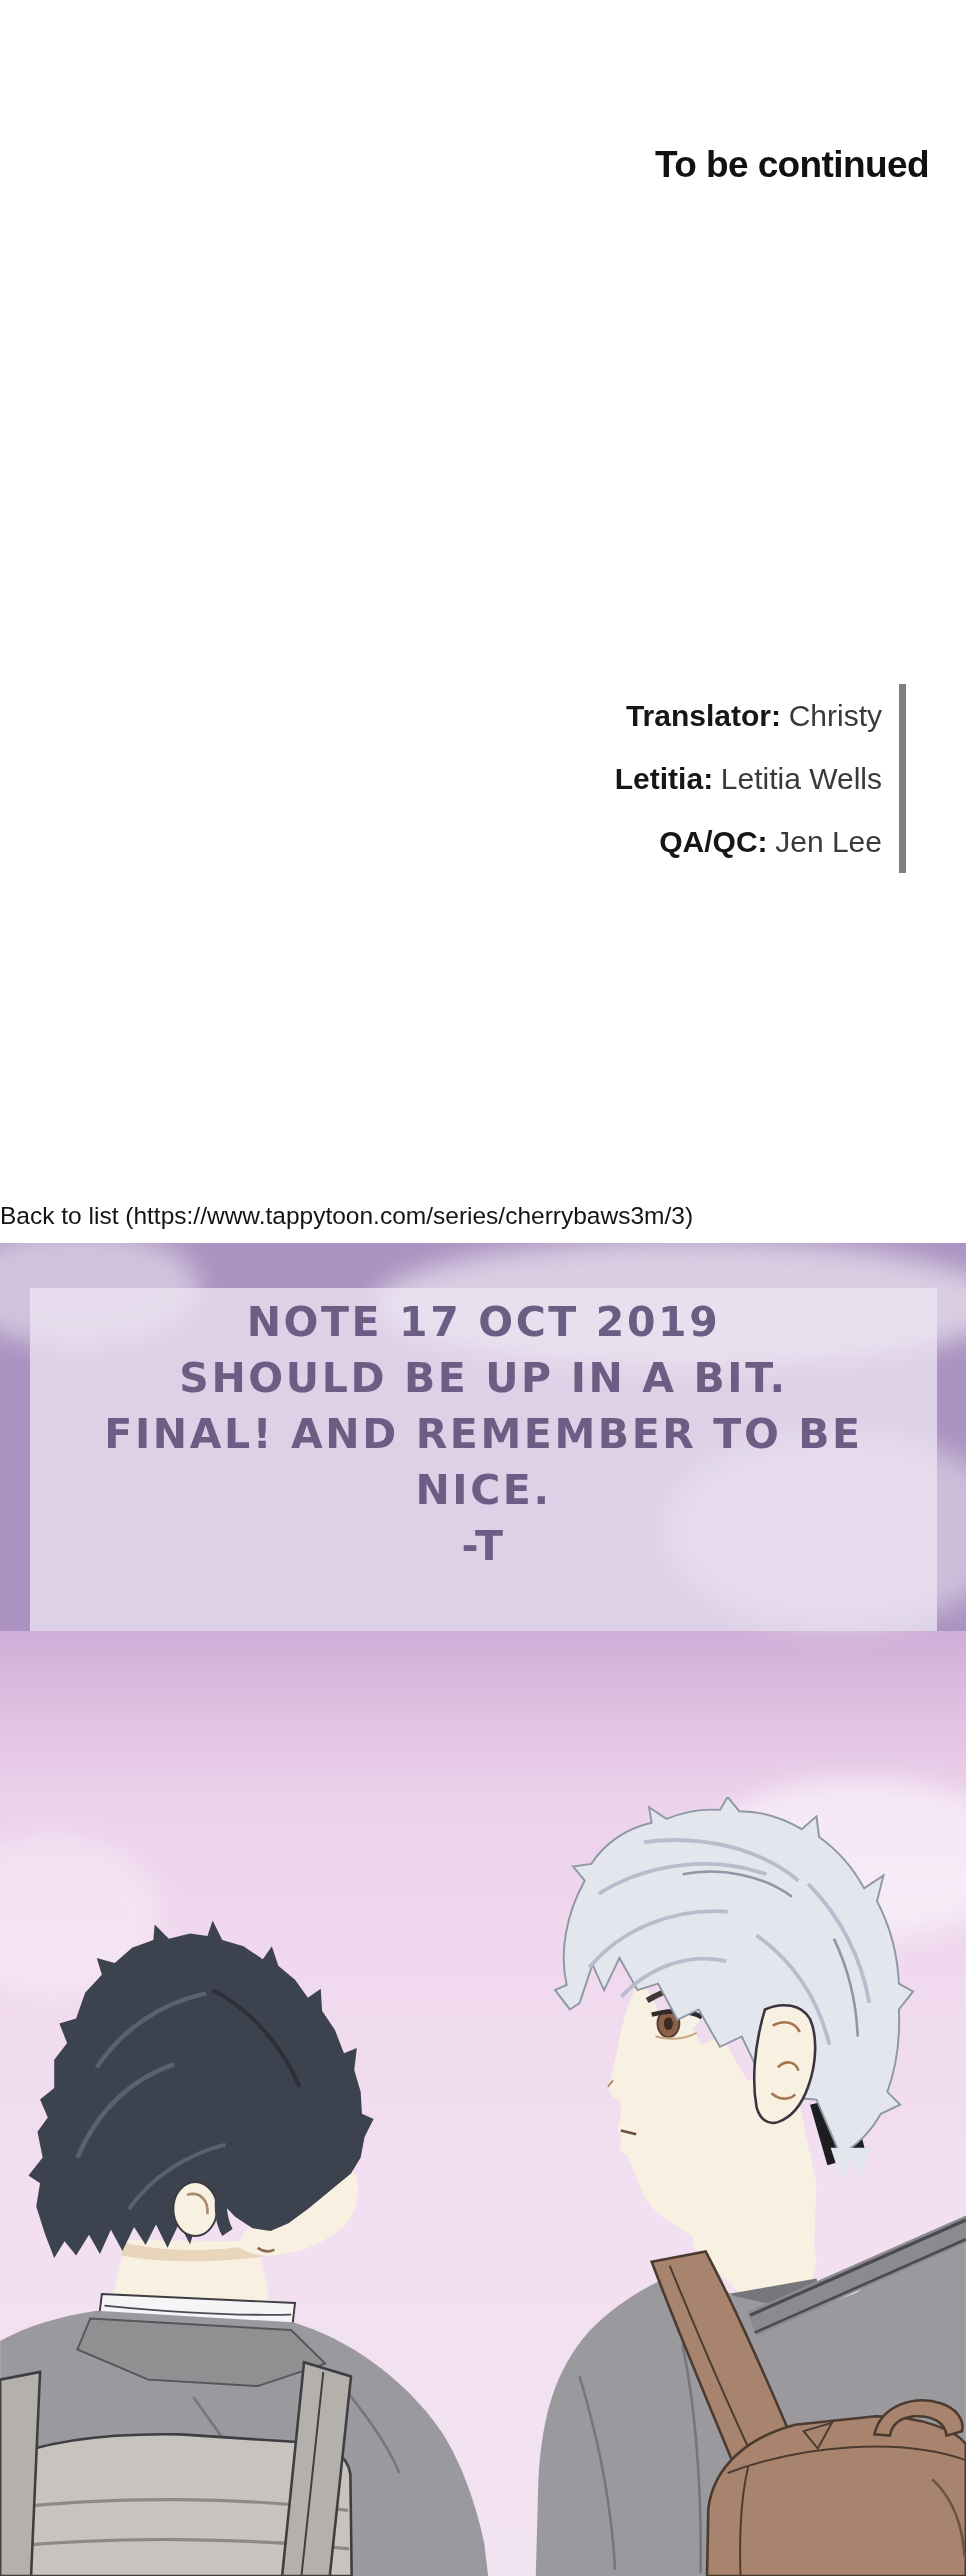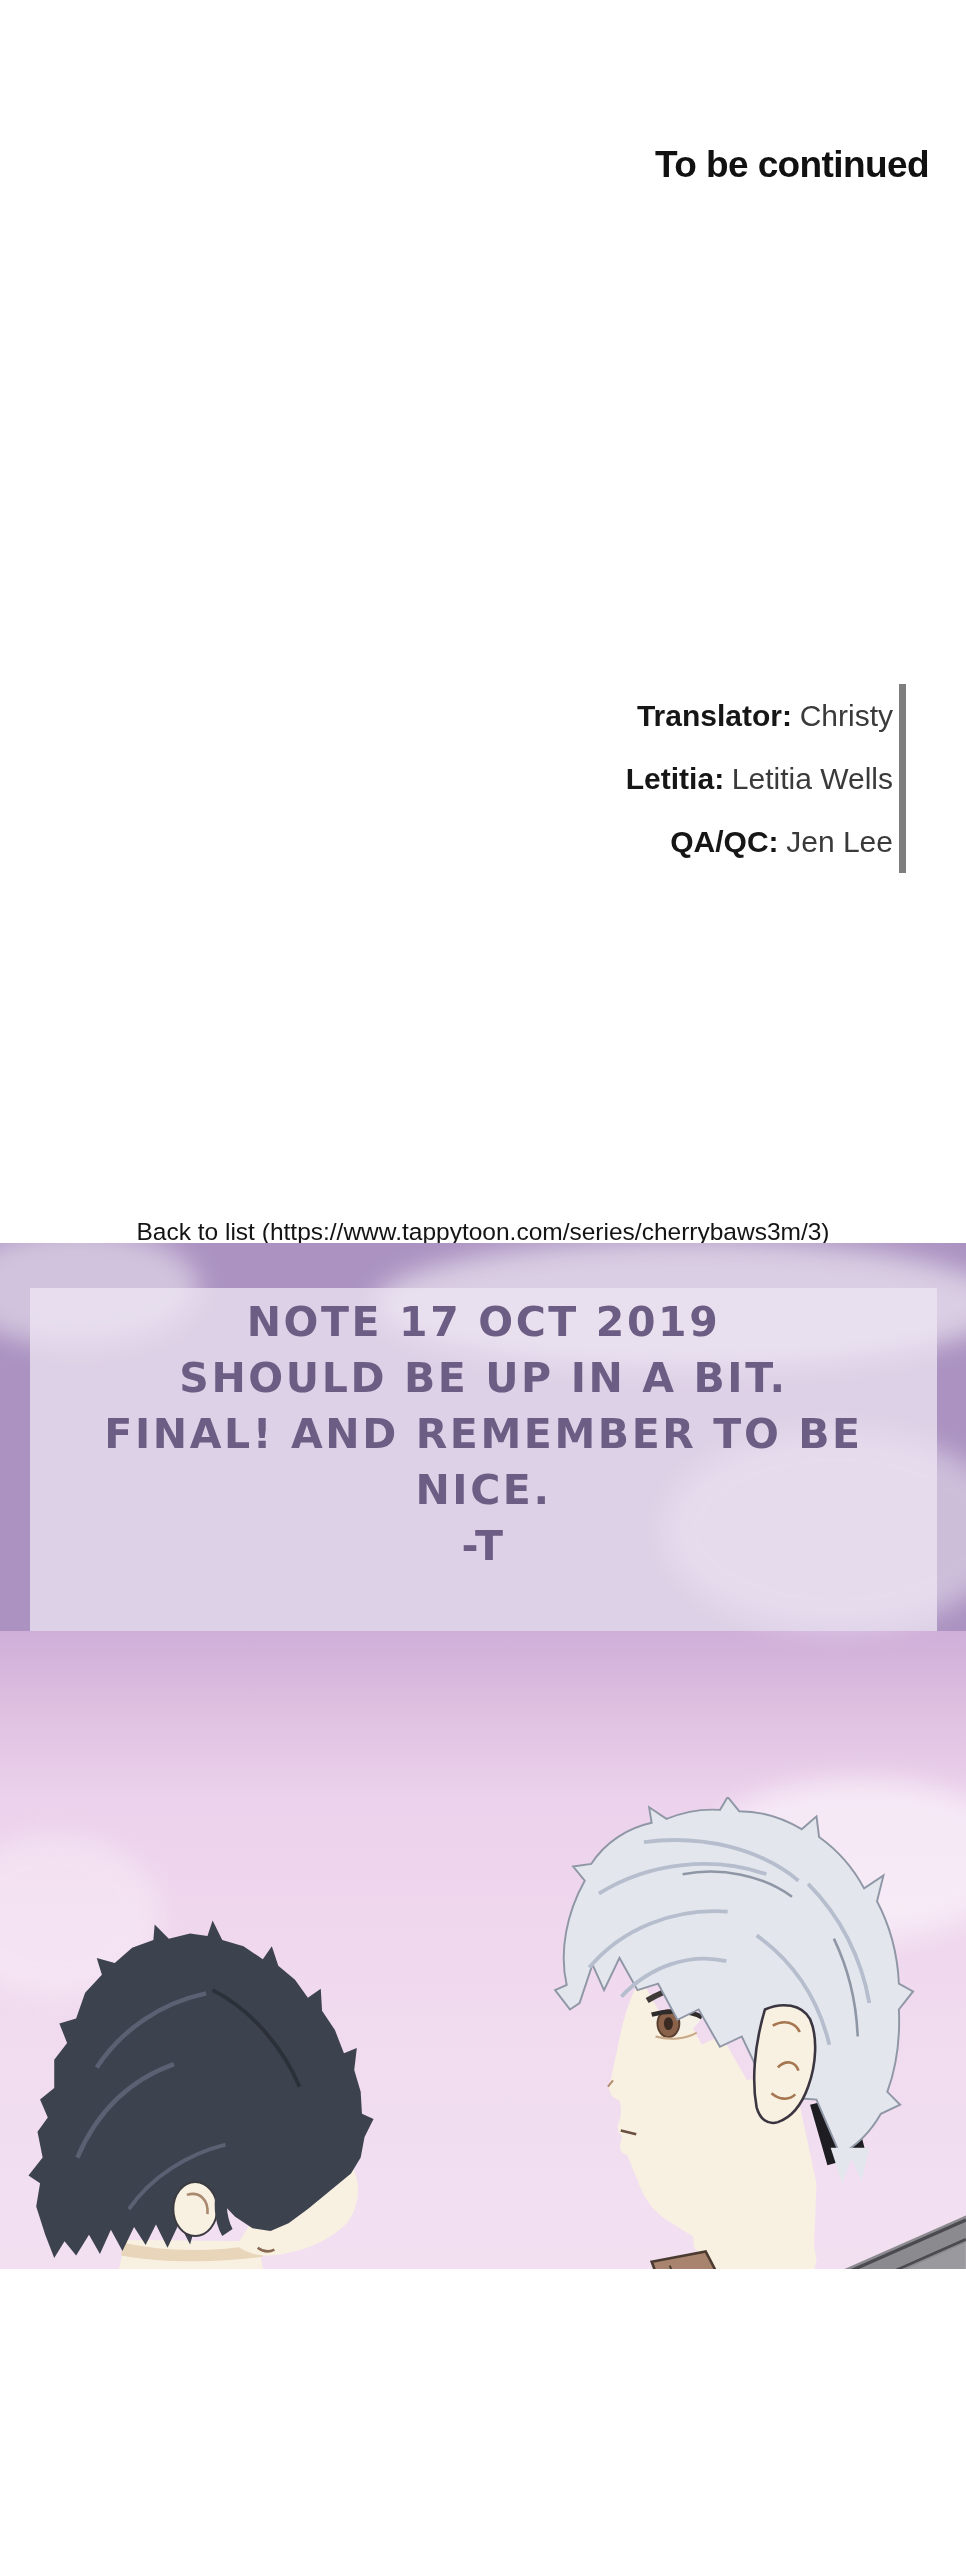--- a/index.html
+++ b/index.html
@@ -1,29 +1,29 @@
 <!DOCTYPE html>
 <html style="--page_background: #ffffff; --credits_text: #161616; --credits_value: #3a3a3a; --credits_bar: #7e7e7e; --sky_purple: #ab92c1; --note_panel: rgba(238,229,243,0.75); --note_text: #6c5d84; --sky_pink_top: #cfaed8; --sky_pink_bottom: #f2e3f2; --dark_hair: #3d424f; --silver_hair: #e3e7ed; --skin: #f8f1e1; --jacket_gray: #9a999d; --backpack_brown: #a8846e; --backpack_gray: #c7c4c0;font-size:10.3px"><head>
 <meta charset="utf-8">
 <style>
   html,body{margin:0;padding:0;background:#ffffff;}
   .page{position:relative;width:966px;height:2576px;background:var(--page_background,#fff);overflow:hidden;
         font-family:"Liberation Sans", sans-serif;}
   
   .to-be-continued{position:absolute;top:144px;right:37px;font-size:37px;font-weight:700;
         letter-spacing:-0.6px;color:#111;}
-  .credits{position:absolute;top:684px;right:60px;padding-right:6px;
+  .credits{position:absolute;top:684px;right:60px;padding-right:17px;
         border-right:7.7px solid var(--credits_bar,#7e7e7e);text-align:right;}
   .credit-row{line-height:63px;font-size:30px;white-space:nowrap;}
   .credit-label{font-weight:700;color:var(--credits_text,#161616);}
   .credit-value{font-weight:400;color:var(--credits_value,#3a3a3a);margin-left:7.7px;}
-  .back-link-wrap{position:absolute;top:1202px;left:0;width:100%;text-align:center;margin-top:16px;}
+  .back-link-wrap{position:absolute;top:1202px;left:0;width:100%;text-align:left;}
   .back-link{font-size:24.5px;color:#141414;text-decoration:none;letter-spacing:0;}
   
-  .sky{position:absolute;top:1243px;left:0;width:966px;height:1026px;overflow:hidden;}
+  .sky{position:absolute;top:1243px;left:0;width:966px;height:1333px;overflow:hidden;}
   .purple-band{position:absolute;top:0;left:0;width:966px;height:388px;background:var(--sky_purple,#ab92c1);}
   .pink-grad{position:absolute;top:388px;left:0;width:966px;height:945px;
       background:linear-gradient(180deg,var(--sky_pink_top,#cfaed8) 0%,#debfe0 8%,#ecd2ec 18%,
                  #f0d9ee 35%,#f2dff1 60%,var(--sky_pink_bottom,#f2e3f2) 100%);}
   .cloud{position:absolute;background:#ffffff;border-radius:50%;filter:blur(13px);}
   .c1{left:-45px;top:-13px;width:245px;height:116px;opacity:.45;}
   .c2{left:374px;top:-3.2px;width:631px;height:129px;opacity:.55;}
   .c3{left:663px;top:187px;width:348px;height:200px;opacity:.40;}
   .c4{left:702px;top:535px;width:316px;height:161px;opacity:.5;}
   .c5{left:-52px;top:592px;width:213px;height:161px;opacity:.3;}

